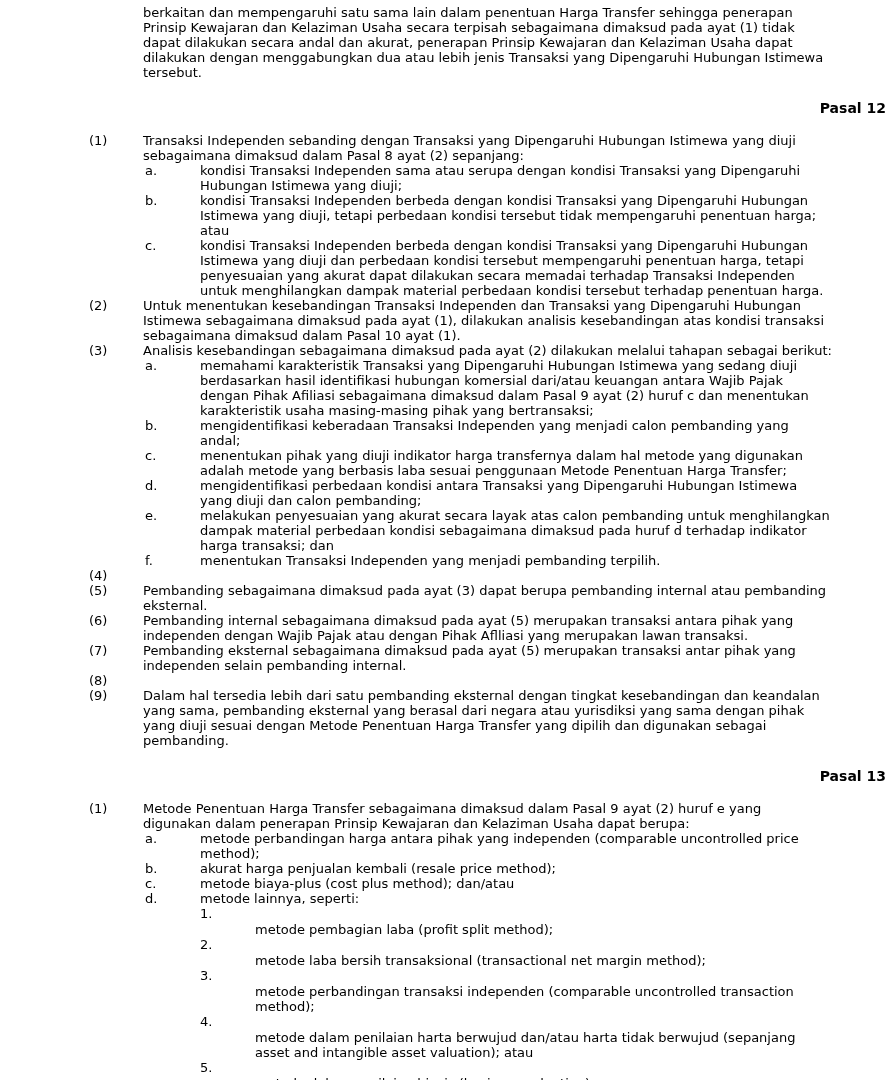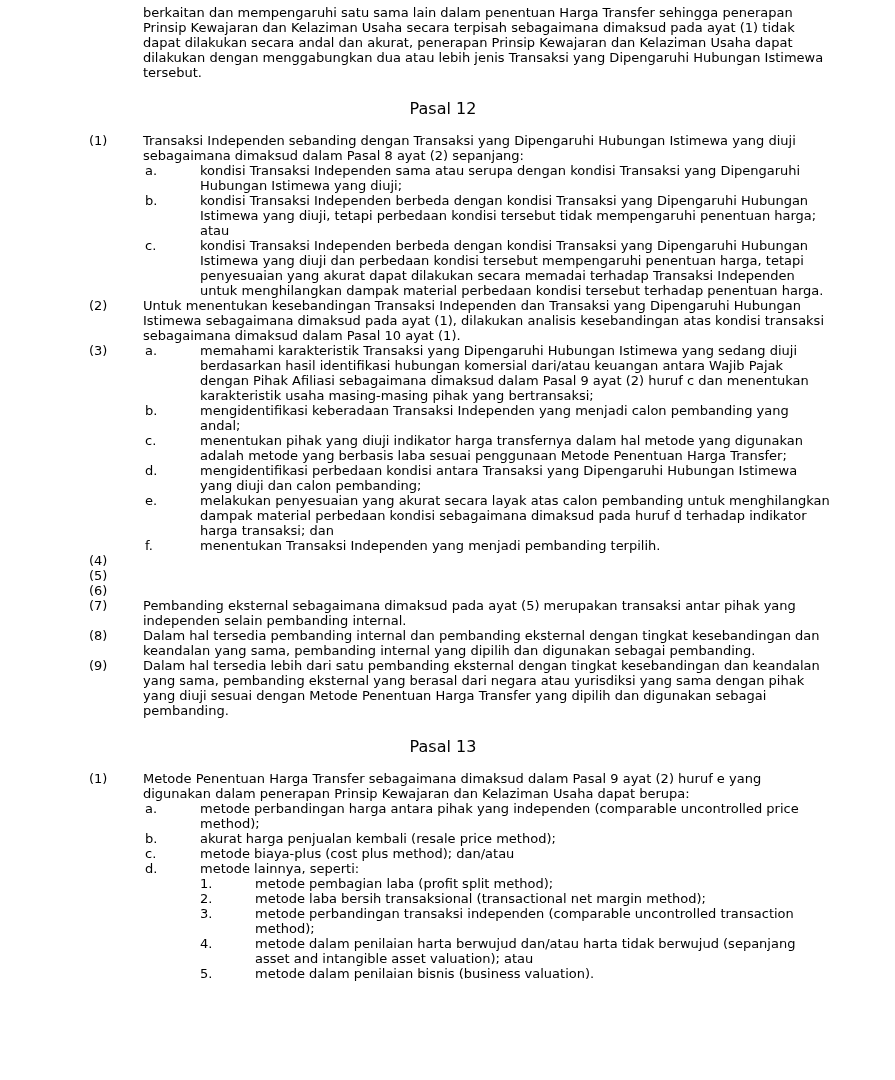--- a/index.html
+++ b/index.html
@@ -17,23 +17,23 @@
     line-height: 15px;
   }
   .doc {
     padding-top: 5px;
   }
   .intro {
     margin: 0 0 0 143px;
     max-width: 682px;
   }
   .pasal {
-    font-size: 16px;
-    font-weight: normal;
-    text-align: center;
+    font-size: 14px;
+    font-weight: bold;
+    text-align: right;
     width: 886px;
     margin: 21px 0 17px 0;
   }
   
   .ayat {
     display: flex;
     margin-left: 89px;
   }
   .ayat > .n {
     flex: 0 0 54px;
@@ -54,20 +54,21 @@
   }
   
   .angka {
     display: flex;
   }
   .angka > .n {
     flex: 0 0 55px;
   }
   .angka > .c {
     flex: 1 1 auto;
+    margin-top: 16px;
   }
 </style>
 </head>
 <body>
 
 <div class="doc">
 
   <p class="intro">berkaitan dan mempengaruhi satu sama lain dalam penentuan Harga Transfer sehingga penerapan Prinsip Kewajaran dan Kelaziman Usaha secara terpisah sebagaimana dimaksud pada ayat (1) tidak dapat dilakukan secara andal dan akurat, penerapan Prinsip Kewajaran dan Kelaziman Usaha dapat dilakukan dengan menggabungkan dua atau lebih jenis Transaksi yang Dipengaruhi Hubungan Istimewa tersebut.</p>
 
   <h2 class="pasal">Pasal 12</h2>
@@ -94,20 +95,21 @@
   <div class="ayat">
     <span class="n">(2)</span>
     <div class="c">
       <div>Untuk menentukan kesebandingan Transaksi Independen dan Transaksi yang Dipengaruhi Hubungan Istimewa sebagaimana dimaksud pada ayat (1), dilakukan analisis kesebandingan atas kondisi transaksi sebagaimana dimaksud dalam Pasal 10 ayat (1).</div>
     </div>
   </div>
 
   <div class="ayat">
     <span class="n">(3)</span>
     <div class="c">
+      <div>Analisis kesebandingan sebagaimana dimaksud pada ayat (2) dilakukan melalui tahapan sebagai berikut:</div>
       <div class="huruf">
         <span class="n">a.</span>
         <div class="c">memahami karakteristik Transaksi yang Dipengaruhi Hubungan Istimewa yang sedang diuji berdasarkan hasil identifikasi hubungan komersial dari/atau keuangan antara Wajib Pajak dengan Pihak Afiliasi sebagaimana dimaksud dalam Pasal 9 ayat (2) huruf c dan menentukan karakteristik usaha masing-masing pihak yang bertransaksi;</div>
       </div>
       <div class="huruf">
         <span class="n">b.</span>
         <div class="c">mengidentifikasi keberadaan Transaksi Independen yang menjadi calon pembanding yang andal;</div>
       </div>
       <div class="huruf">
         <span class="n">c.</span>
@@ -127,38 +129,41 @@
       </div>
     </div>
   </div>
 
   <div class="ayat">
     <span class="n">(4)</span>
   </div>
 
   <div class="ayat">
     <span class="n">(5)</span>
+    <div class="c">
+      <div>Pembanding sebagaimana dimaksud pada ayat (3) dapat berupa pembanding internal atau pembanding eksternal.</div>
+    </div>
   </div>
 
   <div class="ayat">
     <span class="n">(6)</span>
+    <div class="c">
+      <div>Pembanding internal sebagaimana dimaksud pada ayat (5) merupakan transaksi antara pihak yang independen dengan Wajib Pajak atau dengan Pihak Aflliasi yang merupakan lawan transaksi.</div>
+    </div>
   </div>
 
   <div class="ayat">
     <span class="n">(7)</span>
     <div class="c">
       <div>Pembanding eksternal sebagaimana dimaksud pada ayat (5) merupakan transaksi antar pihak yang independen selain pembanding internal.</div>
     </div>
   </div>
 
   <div class="ayat">
     <span class="n">(8)</span>
-    <div class="c">
-      <div>Dalam hal tersedia pembanding internal dan pembanding eksternal dengan tingkat kesebandingan dan keandalan yang sama, pembanding internal yang dipilih dan digunakan sebagai pembanding.</div>
-    </div>
   </div>
 
   <div class="ayat">
     <span class="n">(9)</span>
     <div class="c">
       <div>Dalam hal tersedia lebih dari satu pembanding eksternal dengan tingkat kesebandingan dan keandalan yang sama, pembanding eksternal yang berasal dari negara atau yurisdiksi yang sama dengan pihak yang diuji sesuai dengan Metode Penentuan Harga Transfer yang dipilih dan digunakan sebagai pembanding.</div>
     </div>
   </div>
 
   <h2 class="pasal">Pasal 13</h2>

